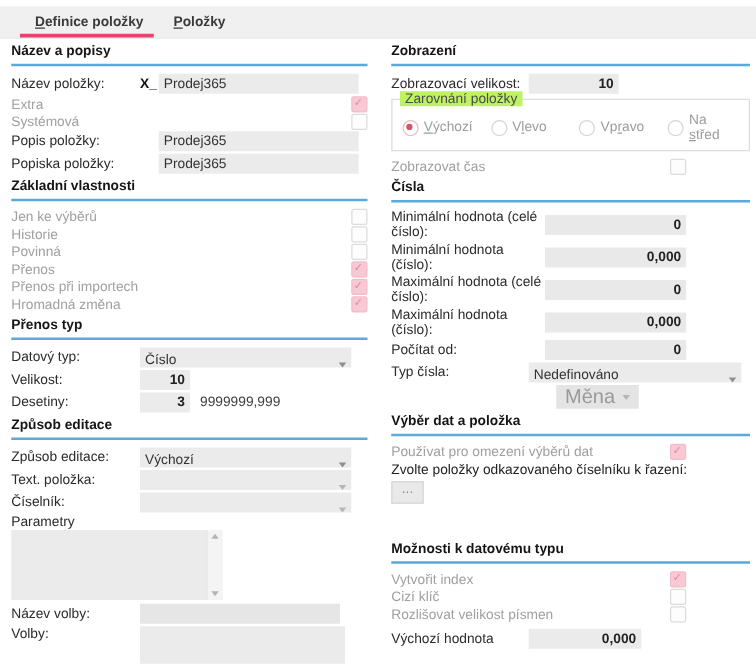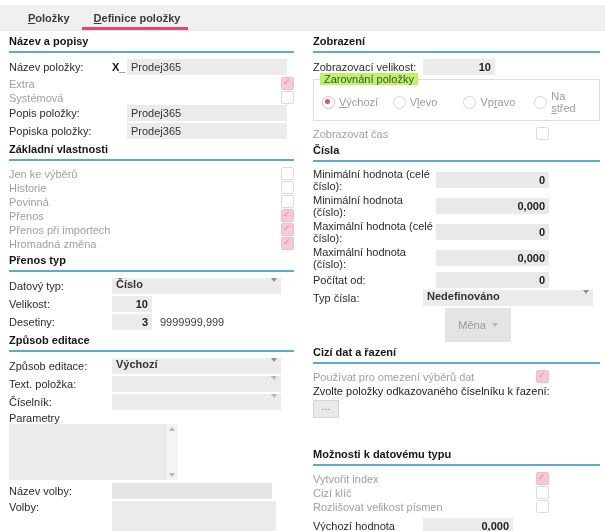--- a/index.html
+++ b/index.html
@@ -35,21 +35,21 @@
   .dim{color:#a0a0a0;}
 
   input.field,div.dd{background:#ebebeb;border:none;height:16px;font-family:inherit;font-size:11px;color:#333;
     padding:0 4px;box-sizing:border-box;outline:none;}
   input.field{width:160px;}
   input.num{width:40px;text-align:right;font-weight:bold;color:#222;}
   input.num-r{width:113px;text-align:right;font-weight:bold;color:#222;background:#e9e9e9;}
   input.num-md{width:72px;text-align:right;font-weight:bold;color:#222;}
   input.num-dh{width:90px;text-align:right;font-weight:bold;color:#222;}
 
-  .dd{display:flex;align-items:flex-start;justify-content:space-between;width:169px;font-weight:bold;}
+  .dd{display:flex;align-items:flex-end;justify-content:space-between;width:169px;}
   .dd.wide{width:170px;}
   .dd-val{overflow:hidden;white-space:nowrap;}
   .tri-down{width:0;height:0;border-left:3px solid transparent;border-right:3px solid transparent;border-top:4px solid #8f8f8f;flex-shrink:0;}
   .tri-up{width:0;height:0;border-left:3px solid transparent;border-right:3px solid transparent;border-bottom:4px solid #b5b5b5;}
   .tri-down.lt{border-top-color:#b5b5b5;}
 
   .hint{margin-left:8px;color:#3c3c3c;}
   .prefix{font-weight:bold;color:#111;width:15px;flex-shrink:0;}
 
   .cb{width:11px;height:11px;border:1px solid #dcdcdc;border-radius:2px;background:#fdfdfd;position:relative;flex-shrink:0;}
@@ -65,40 +65,40 @@
   .radio{width:11px;height:11px;border:1px solid #d5d5d5;border-radius:50%;background:#fff;position:relative;flex-shrink:0;margin-right:4px;}
   .radio.selected{border-color:#eab6c0;}
   .radio.selected::after{content:"";position:absolute;left:2px;top:2px;width:5px;height:5px;border-radius:50%;background:var(--radio_dot);}
 
   .ta-wrap{position:relative;width:169px;height:56px;background:#ebebeb;}
   .ta-scroll{position:absolute;right:0;top:0;bottom:0;width:13px;background:#f4f4f4;border-left:1px solid #e3e3e3;
     display:flex;flex-direction:column;justify-content:space-between;align-items:center;padding:3px 0;box-sizing:border-box;}
   textarea.plain{width:160px;height:54px;background:#ebebeb;border:none;resize:none;outline:none;
     font-family:inherit;font-size:11px;}
 
-  .btn-mena{margin-left:132px;width:66px;height:34px;background:#e4e4e4;color:#9a9a9a;border:none;
-    display:flex;align-items:center;justify-content:center;gap:6px;font-size:11px;margin-top:2px;margin-bottom:4px;}
+  .btn-mena{margin-left:132px;width:66px;height:19px;background:#e4e4e4;color:#9a9a9a;border:none;
+    display:flex;align-items:center;justify-content:center;gap:6px;font-size:16px;margin-top:2px;margin-bottom:4px;}
   .btn-ellipsis{width:24px;height:16px;background:#e9e9e9;border:1px solid #d6d6d6;color:#8a8a8a;
     font-size:11px;line-height:10px;margin-top:3px;display:flex;align-items:flex-start;justify-content:center;}
 
   .label-line{margin:2px 0 2px 0;color:#222;}
 </style>
 </head>
 <body>
 
 <div class="window">
 
   <div class="tabbar">
-    <div class="tab">
-      <span><span class="mn">P</span><span>oložky</span></span>
-
-    </div>
     <div class="tab active">
       <span><span class="mn">D</span><span>efinice položky</span></span>
       <span class="underline"></span>
+    </div>
+    <div class="tab">
+      <span><span class="mn">P</span><span>oložky</span></span>
+
     </div>
   </div>
 
   <div class="main">
 
     <div class="col-left">
 
       <div class="sec first">Název a popisy</div>
 
       <div class="row">
@@ -283,21 +283,21 @@
           <span class="dd-val">Nedefinováno</span>
           <span class="tri-down"></span>
         </div>
       </div>
 
       <button class="btn-mena">
         <span>Měna</span>
         <span class="tri-down lt"></span>
       </button>
 
-      <div class="sec">Cizí dat a řazení</div>
+      <div class="sec">Výběr dat a položka</div>
 
       <div class="row-cb pad-r">
         <span class="dim">Používat pro omezení výběrů dat</span>
         <span class="cb checked"></span>
       </div>
 
       <div class="label-line">Zvolte položky odkazovaného číselníku k řazení:</div>
       <div class="btn-ellipsis">
         <span>...</span>
       </div>

